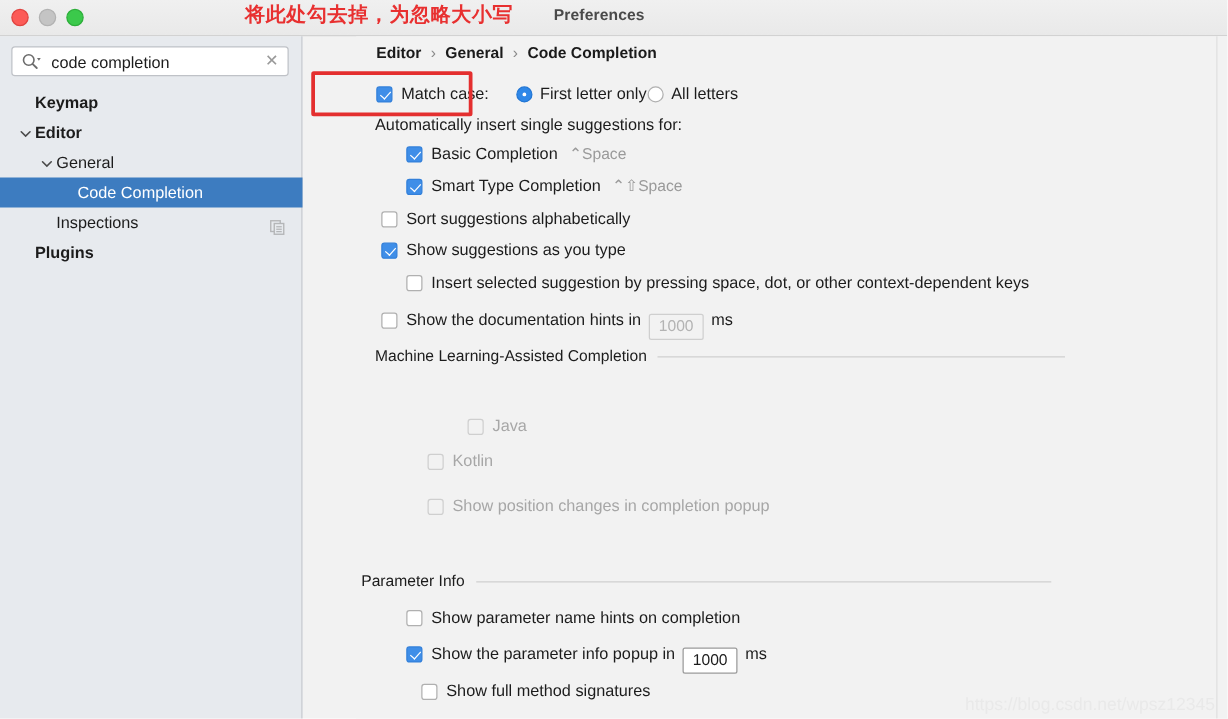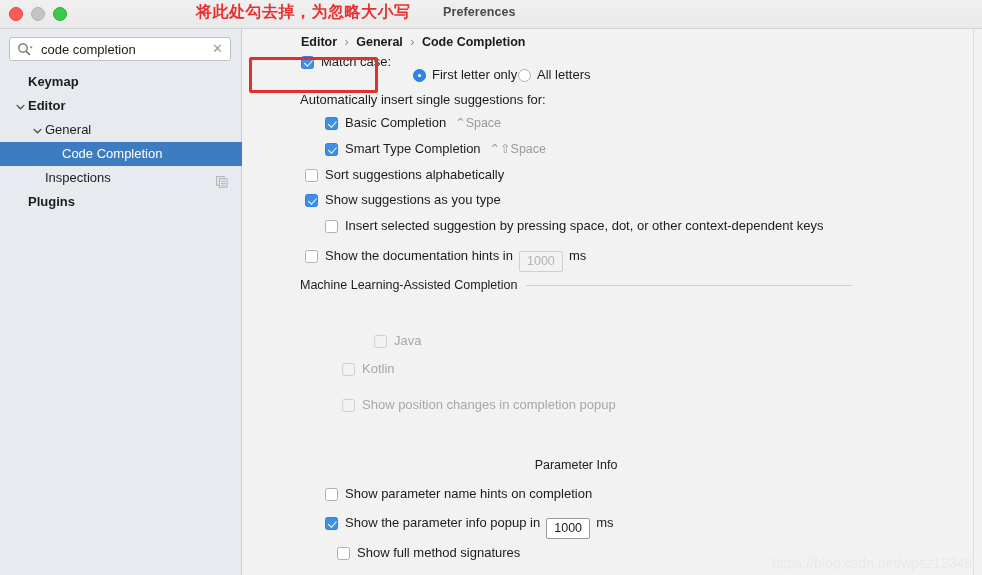--- a/index.html
+++ b/index.html
@@ -304,21 +304,21 @@
       <span class="crumb-sep">›</span>
       <span>General</span>
       <span class="crumb-sep">›</span>
       <span>Code Completion</span>
     </div>
 
     <div class="reset-link">Reset</div>
 
     <div class="content">
 
-      <div class="row" style="left:16px; top:25px;text-align:right;">
+      <div class="row" style="left:16px; top:38px;text-align:right;">
         <span class="cb on"></span><span class="lbl">Match case:</span>
       </div>
       <div class="row" style="left:128px; top:38px;">
         <span class="rb on"></span><span class="lbl">First letter only</span>
       </div>
       <div class="row" style="left:233px; top:38px;">
         <span class="rb off"></span><span class="lbl">All letters</span>
       </div>
 
       <div class="row" style="left:15px; top:63px;">Automatically insert single suggestions for:</div>
@@ -358,21 +358,21 @@
       </div>
 
       <div class="row dim" style="left:57px; top:332px;">
         <span class="cb off disabled"></span><span class="lbl">Kotlin</span>
       </div>
 
       <div class="row dim" style="left:57px; top:368px;">
         <span class="cb off disabled"></span><span class="lbl">Show position changes in completion popup</span>
       </div>
 
-      <div class="section" style="left:15px; top:429px; width:552px;flex-direction:column;">
+      <div class="section" style="left:4px; top:429px; width:552px;">
         <span>Parameter Info</span>
         <span class="rule" style="flex:1;"></span>
       </div>
 
       <div class="row" style="left:40px; top:457px;">
         <span class="cb off"></span><span class="lbl">Show parameter name hints on completion</span>
       </div>
 
       <div class="row" style="left:40px; top:486px;">
         <span class="cb on"></span><span class="lbl">Show the parameter info popup in</span><span class="tf enabled" style="width:44px;">1000</span><span class="lbl">ms</span>

